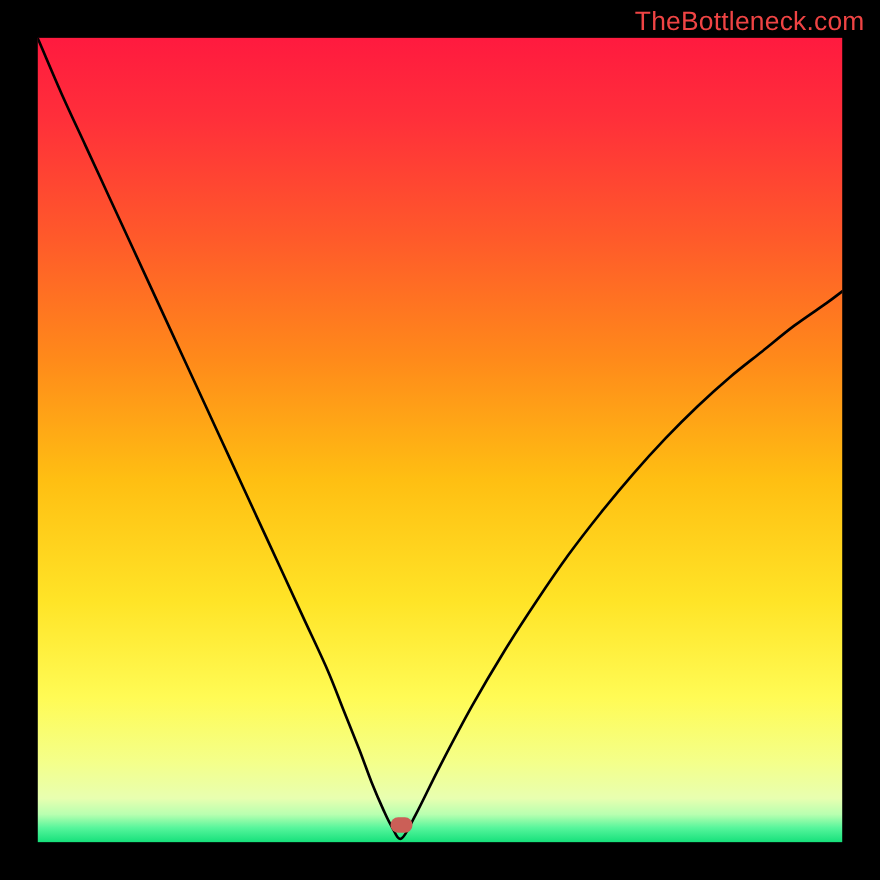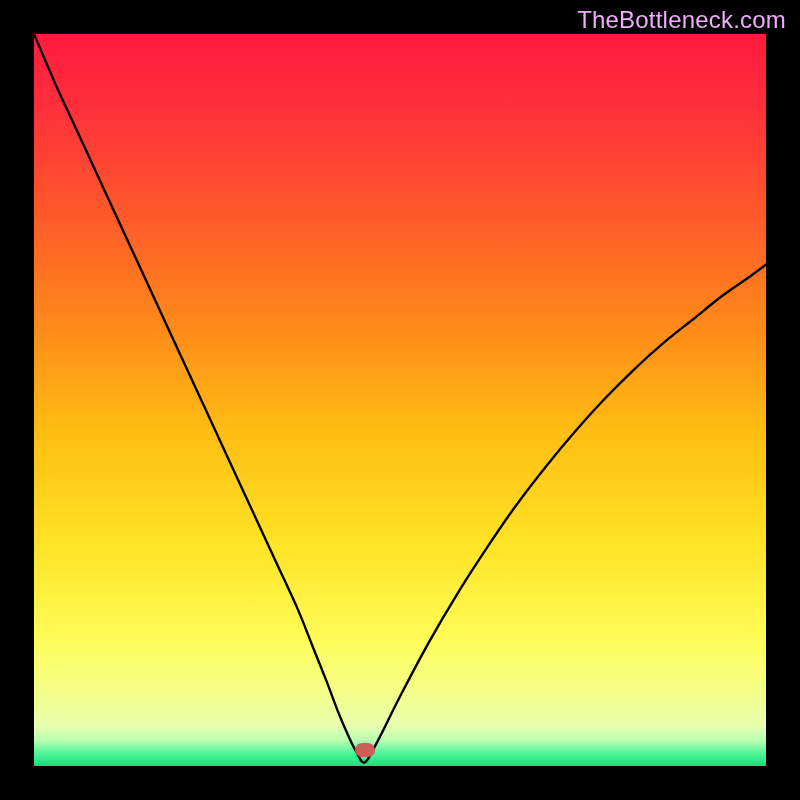--- a/index.html
+++ b/index.html
@@ -31,21 +31,21 @@
     left: 0; top: 0; right: 0; bottom: 0;
   }
   .curve {
     position: absolute;
     left: 0; top: 0;
   }
   .watermark {
     position: absolute;
     top: 6px;
     right: 14px;
-    color: #f0abfc;
+    color: #ef4444;
     font-size: 24px;
     font-weight: 500;
     letter-spacing: 0.2px;
   }
   .marker {
     position: absolute;
     width: 20px;
     height: 14px;
     border-radius: 7px;
     transform: translate(-50%, -50%);

